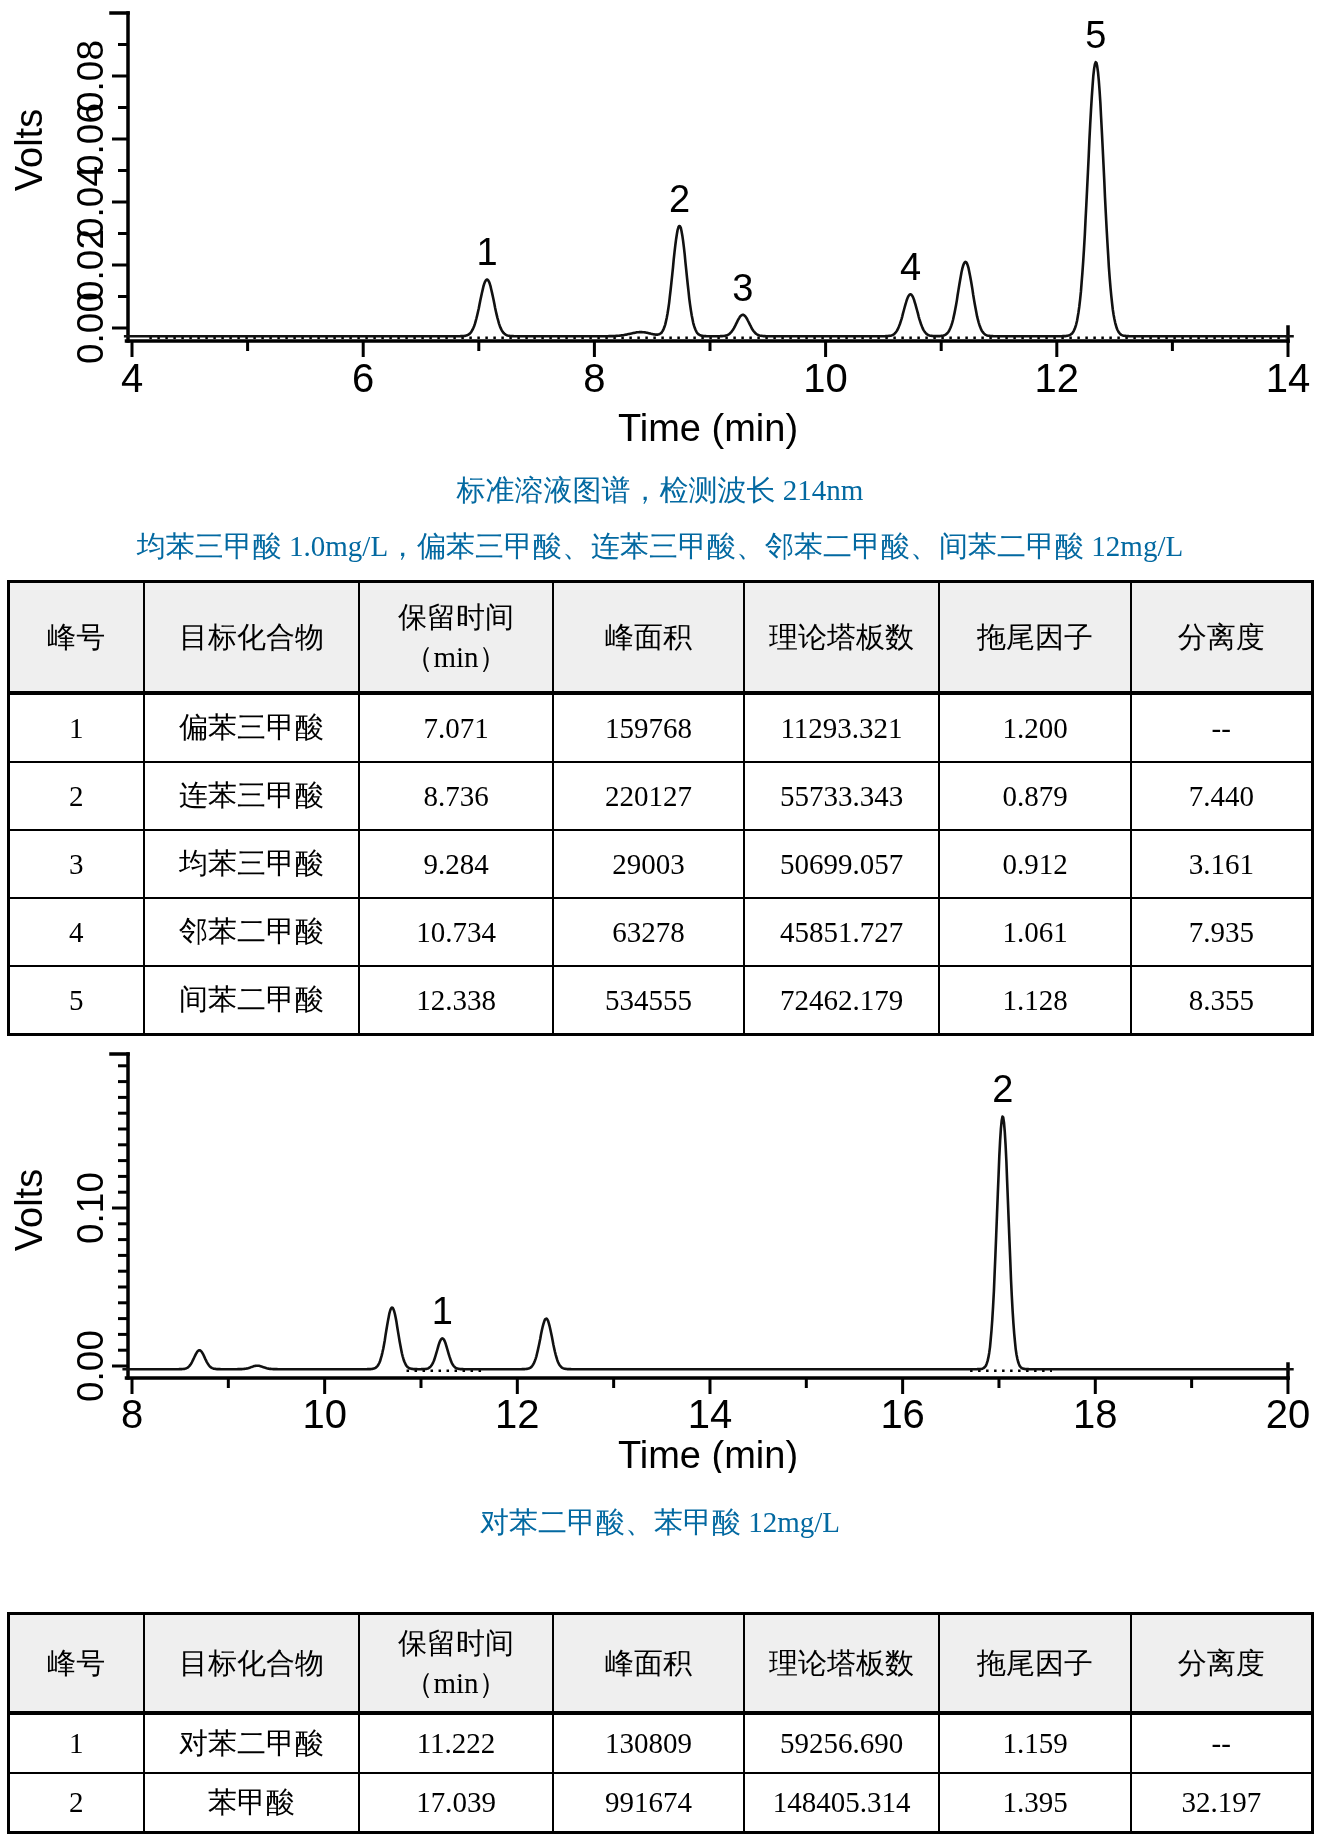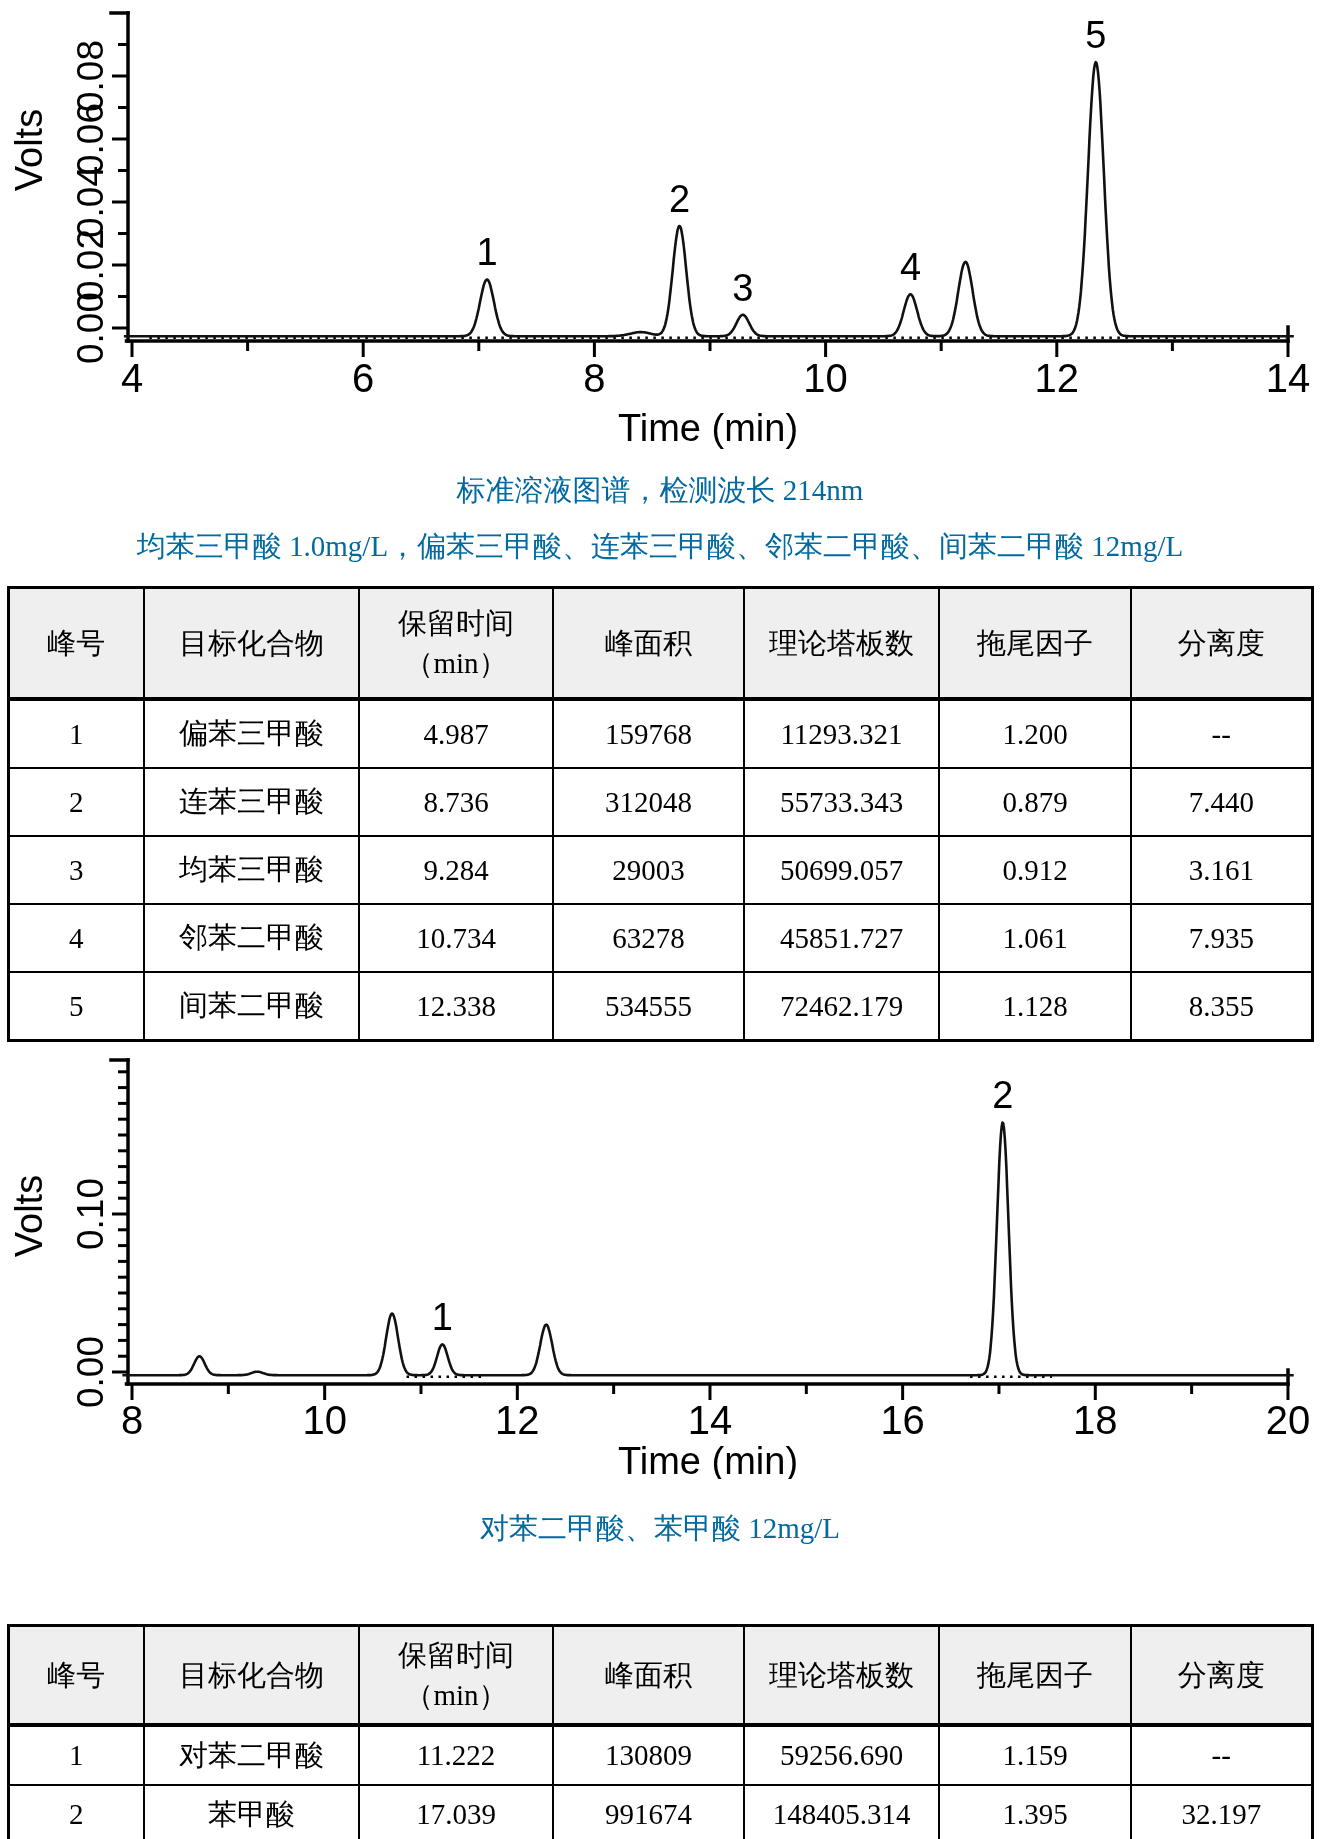--- a/index.html
+++ b/index.html
@@ -6,21 +6,21 @@
   body{width:1320px;font-family:"Liberation Serif",serif;}
   svg{display:block;}
   .caps1{height:118px;box-sizing:border-box;padding-top:11px;}
   .caps2{height:137px;box-sizing:border-box;padding-top:30px;}
   .cap{text-align:center;font-size:29px;line-height:38px;color:#0369a1;}
   .caps1 .cap + .cap{margin-top:18px;text-align:center;}
   .caps2 .cap + .cap{margin-top:28px;font-weight:bold;}
   .twrap{box-sizing:border-box;}
   .twrap1{height:468px;}
   .twrap2{height:231px;}
-  table{border-collapse:collapse;width:1304px;margin:8px auto;table-layout:fixed;
+  table{border-collapse:collapse;width:1304px;margin:2px auto;table-layout:fixed;
         border:3px solid #000;font-family:"Liberation Serif",serif;}
   th,td{border:2px solid #000;text-align:center;vertical-align:middle;
         font-size:29px;font-weight:normal;color:#000;padding:0 4px;}
   thead th{background:#efefef;border-bottom:4px solid #000;white-space:pre-line;line-height:40px;}
   table.t1 thead th{height:108px;}
   table.t1 tbody td{height:66px;}
   table.t2 thead th{height:96px;}
   table.t2 tbody td{height:57px;}
 </style>
 </head>
@@ -107,31 +107,31 @@
           <th>峰面积</th>
           <th>理论塔板数</th>
           <th>拖尾因子</th>
           <th>分离度</th>
         </tr>
       </thead>
       <tbody>
         <tr>
           <td>1</td>
           <td>偏苯三甲酸</td>
-          <td>4.987</td>
+          <td>7.071</td>
           <td>159768</td>
           <td>11293.321</td>
           <td>1.200</td>
           <td>--</td>
         </tr>
         <tr>
           <td>2</td>
           <td>连苯三甲酸</td>
           <td>8.736</td>
-          <td>312048</td>
+          <td>220127</td>
           <td>55733.343</td>
           <td>0.879</td>
           <td>7.440</td>
         </tr>
         <tr>
           <td>3</td>
           <td>均苯三甲酸</td>
           <td>9.284</td>
           <td>29003</td>
           <td>50699.057</td>

